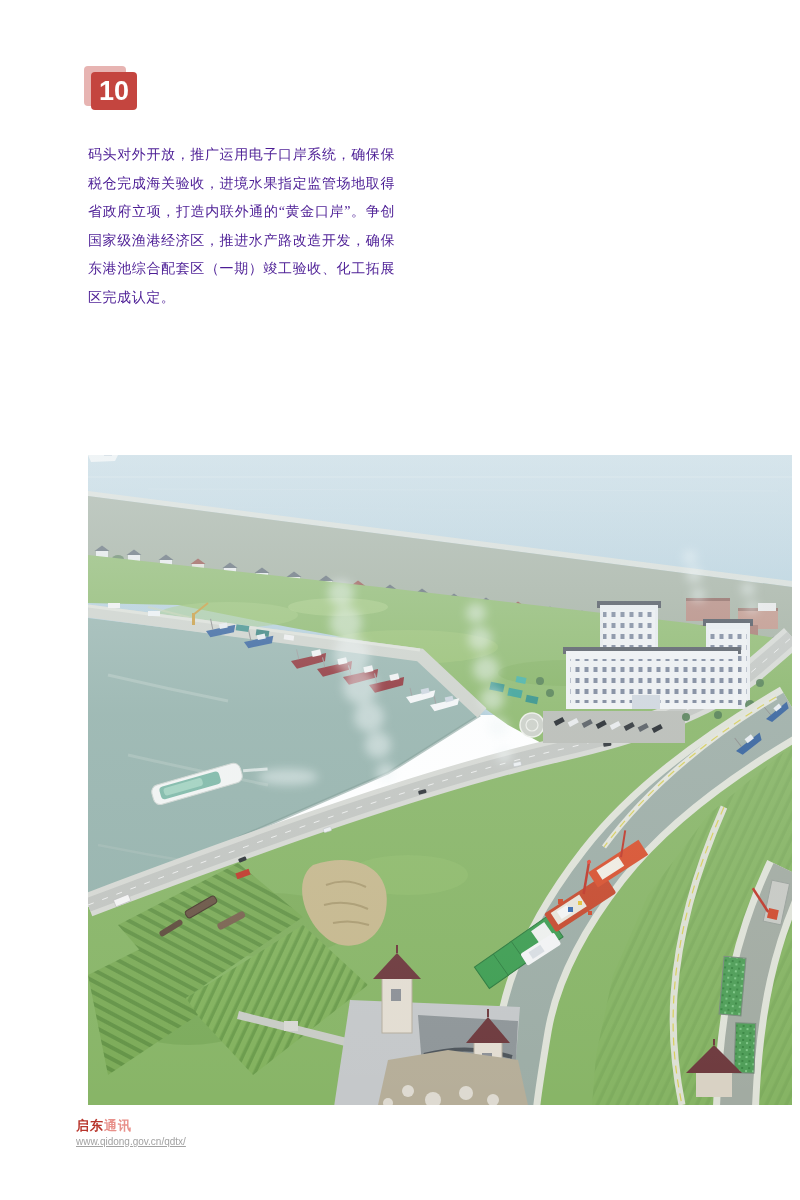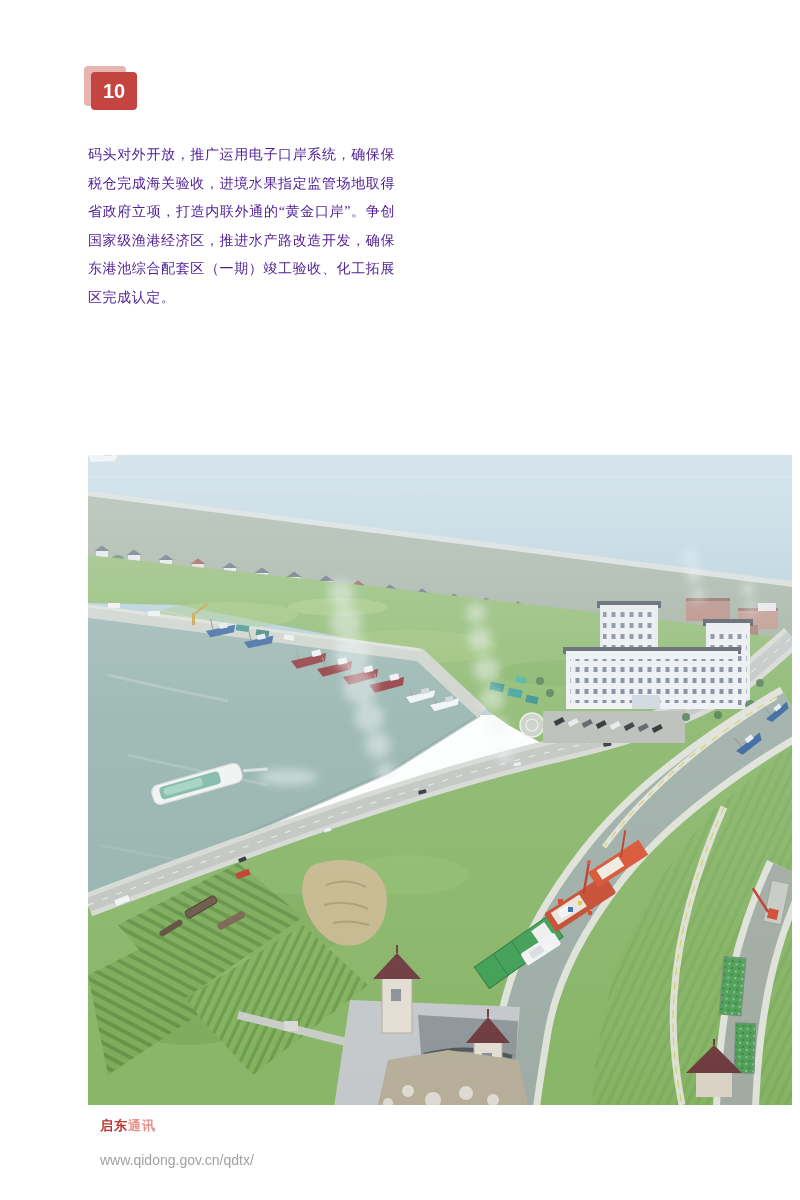--- a/index.html
+++ b/index.html
@@ -3,39 +3,39 @@
 <meta charset="utf-8">
 <style>
   html,body{margin:0;padding:0;background:#ffffff;}
   .page{position:relative;width:800px;height:1200px;background:#ffffff;overflow:hidden;
         font-family:"Liberation Sans",sans-serif;}
   
   .hdr{position:absolute;left:84px;top:66px;display:flex;align-items:flex-start;}
   .pnum-wrap{position:relative;width:52px;height:46px;}
   .pnum-shadow{position:absolute;left:0;top:0;width:42px;height:40px;background:#e7b4b2;border-radius:4px;}
   .pnum{position:absolute;left:7px;top:6px;width:46px;height:38px;background:#c4453f;border-radius:4px;
-        color:#fff;font-size:20px;font-weight:bold;display:flex;align-items:center;justify-content:center;}
+        color:#fff;font-size:27px;font-weight:bold;display:flex;align-items:center;justify-content:center;}
   .hdr-text{margin-left:14px;padding-top:7px;}
   .pinyin{font-size:9px;color:#c8c6c5;letter-spacing:1.6px;}
   .sec-title{font-size:17px;color:#7e7d7c;letter-spacing:3px;margin-top:4px;}
   
   .columns{position:absolute;left:88px;top:141px;width:647px;display:flex;gap:33px;}
   .col{width:307px;}
   .para{margin:0;font-size:14px;line-height:28.6px;color:#4c1d95;text-align:justify;
         letter-spacing:0.55px;font-family:"Liberation Serif","DejaVu Serif",serif;}
   .para.indent{text-indent:2em;}
   .para strong{font-weight:700;}
   
   .photo{position:absolute;left:88px;top:455px;width:704px;height:650px;margin:0;overflow:hidden;}
   
-  .ftr{position:absolute;left:100px;top:1117px;}
+  .ftr{position:absolute;left:76px;top:1117px;}
   .brand{font-size:13px;font-weight:bold;letter-spacing:1px;}
   .brand .b1{color:#b8352c;}
   .brand .b2{color:#e8908a;}
-  .url{font-size:14px;color:#a2a2a2;margin-top:17px;}
+  .url{font-size:10px;color:#a2a2a2;margin-top:1px;text-decoration:underline;}
 </style>
 </head>
 <body>
 
 <div class="page">
 
   <div class="hdr">
     <div class="pnum-wrap">
       <div class="pnum-shadow"></div>
       <div class="pnum">

